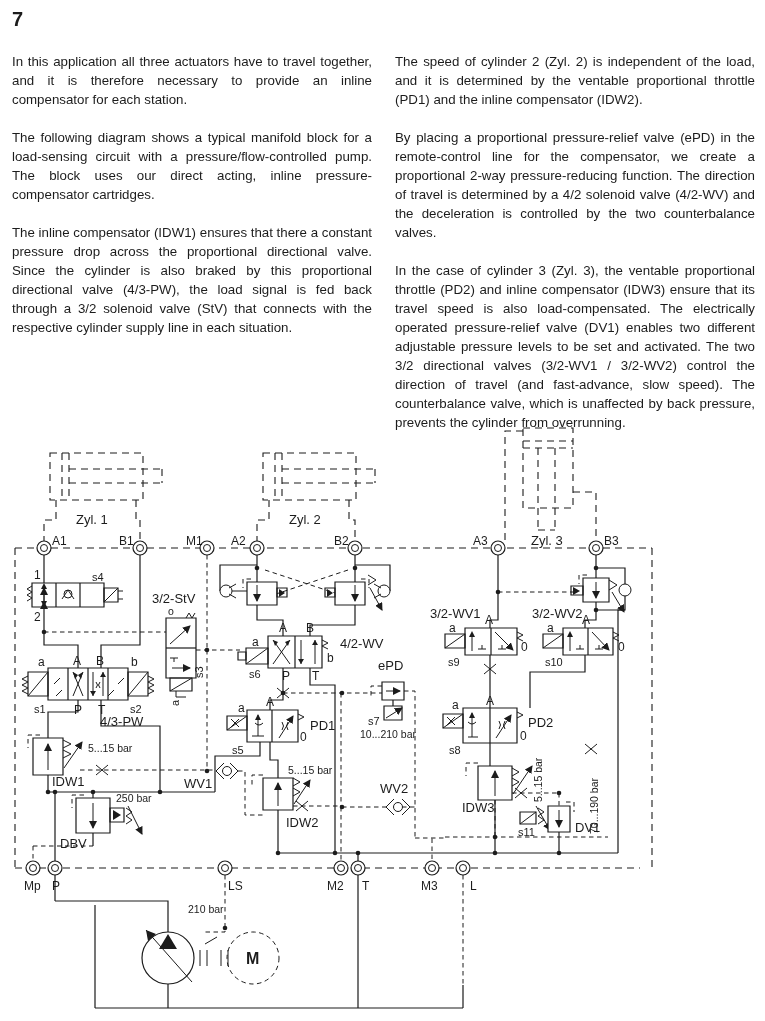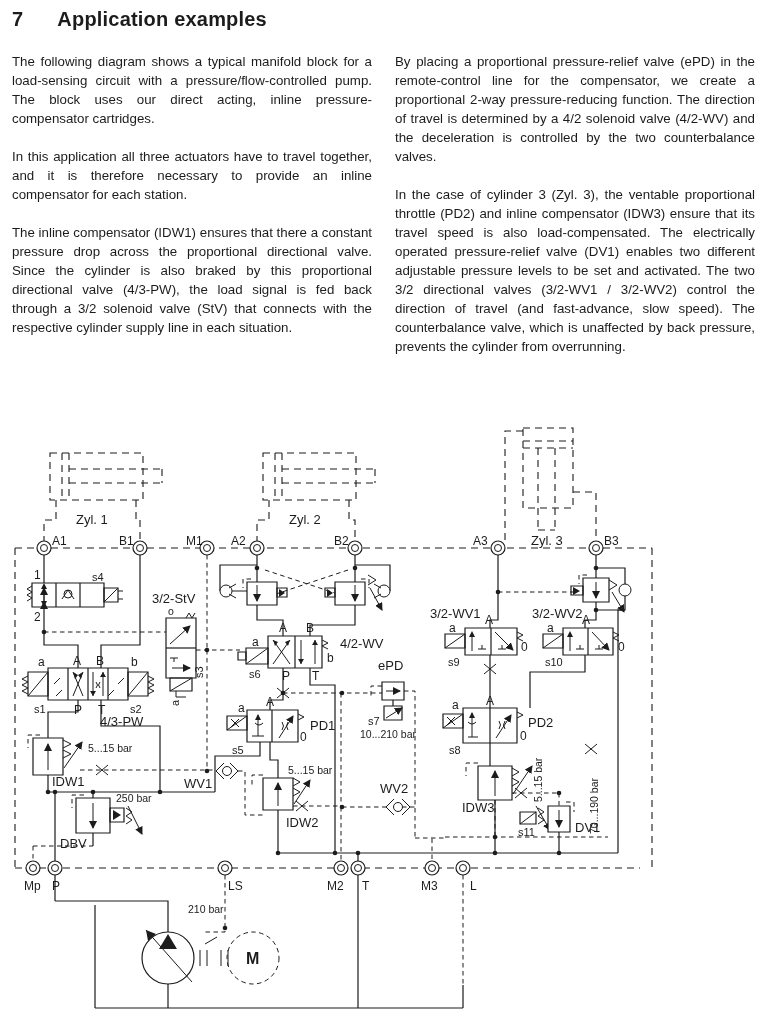--- a/index.html
+++ b/index.html
@@ -24,30 +24,30 @@
   .t13{font-size:13px;} .t12{font-size:12px;} .t11{font-size:11px;} .t10{font-size:10.5px;}
   .t16{font-size:16px;}
 </style>
 </head>
 <body>
 
 <div class="page">
 
   <div class="hdr">
     <span>7</span>
-    <span>Application examples</span>
   </div>
 
   <div class="col col-left">
+    <p>In this application all three actuators have to travel together, and it is therefore necessary to provide an inline compensator for each station.</p>
     <p>The following diagram shows a typical manifold block for a load-sensing circuit with a pressure/flow-controlled pump. The block uses our direct acting, inline pressure-compensator cartridges.</p>
-    <p>In this application all three actuators have to travel together, and it is therefore necessary to provide an inline compensator for each station.</p>
     <p>The inline compensator (IDW1) ensures that there a constant pressure drop across the proportional directional valve. Since the cylinder is also braked by this proportional directional valve (4/3-PW), the load signal is fed back through a 3/2 solenoid valve (StV) that connects with the respective cylinder supply line in each situation.</p>
   </div>
 
   <div class="col col-right">
+    <p>The speed of cylinder 2 (Zyl. 2) is independent of the load, and it is determined by the ventable proportional throttle (PD1) and the inline compensator (IDW2).</p>
     <p>By placing a proportional pressure-relief valve (ePD) in the remote-control line for the compensator, we create a proportional 2-way pressure-reducing function. The direction of travel is determined by a 4/2 solenoid valve (4/2-WV) and the deceleration is controlled by the two counterbalance valves.</p>
     <p>In the case of cylinder 3 (Zyl. 3), the ventable proportional throttle (PD2) and inline compensator (IDW3) ensure that its travel speed is also load-compensated. The electrically operated pressure-relief valve (DV1) enables two different adjustable pressure levels to be set and activated. The two 3/2 directional valves (3/2-WV1 / 3/2-WV2) control the direction of travel (and fast-advance, slow speed). The counterbalance valve, which is unaffected by back pressure, prevents the cylinder from overrunning.</p>
   </div>
 
   <svg width="765" height="603" viewBox="0 418 765 603">
     <defs>
       <marker id="ah" markerWidth="9" markerHeight="8" refX="7" refY="4" orient="auto">
         <path d="M0,0 L8,4 L0,8 Z" fill="#1c1c1c"></path>
       </marker>
     </defs>

